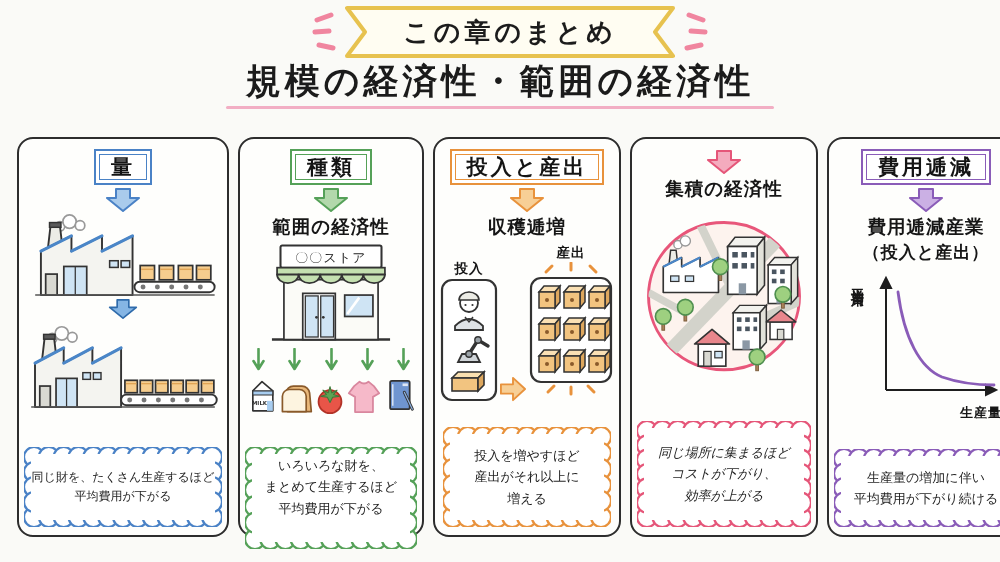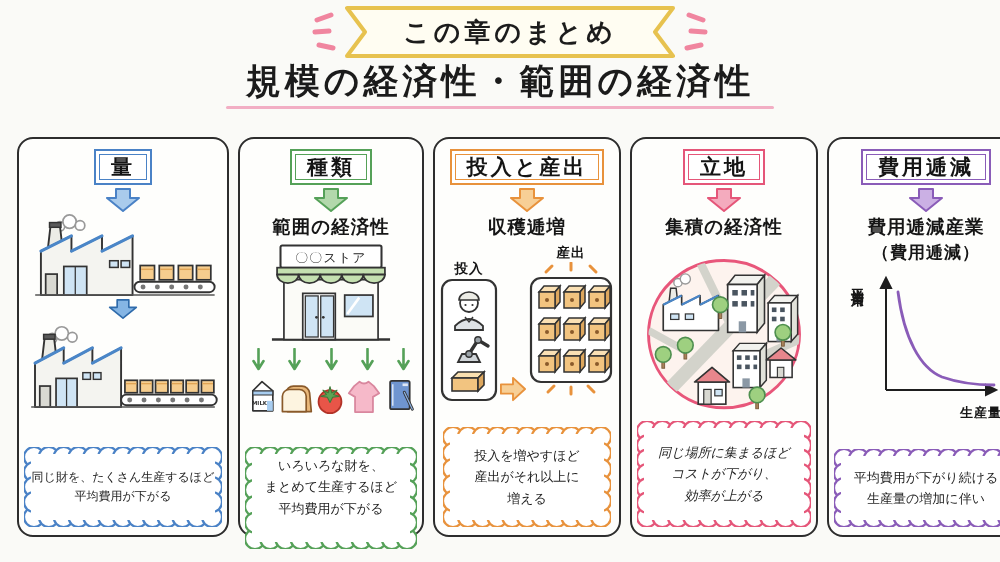--- a/index.html
+++ b/index.html
@@ -447,21 +447,20 @@
             <circle cx="158" cy="74" r="10" fill="#fff" stroke="#e8923c" stroke-width="2.2"></circle>
             <rect x="7" y="7" width="154" height="86" fill="#fff"></rect>
           </svg>
         <div class="cloud-line">投入を増やすほど</div>
         <div class="cloud-line">産出がそれ以上に</div>
         <div class="cloud-line">増える</div>
       </div>
     </div>
 
     <div class="column" style="--accent: #e55679; --accent-light: #f4abbe;">
-      <div class="title-box">立地</div>
       <svg class="block-arrow" width="36" height="24" viewBox="0 0 36 24">
         <polygon points="11,1 25,1 25,10 34,10 18,23 2,10 11,10"></polygon>
       </svg>
       <div class="concept">集積の経済性</div>
 
       <svg width="162" height="177" viewBox="0 0 176 192">
         <defs>
           <clipPath id="cityclip">
               <ellipse cx="88" cy="100" rx="82" ry="80"></ellipse>
             </clipPath>
@@ -591,21 +590,21 @@
         <div class="cloud-line">効率が上がる</div>
       </div>
     </div>
 
     <div class="column" style="--accent: #8a5cb8; --accent-light: #cbb0e4;">
       <div class="title-box">費用逓減</div>
       <svg class="block-arrow" width="36" height="24" viewBox="0 0 36 24">
         <polygon points="11,1 25,1 25,10 34,10 18,23 2,10 11,10"></polygon>
       </svg>
       <div class="concept">費用逓減産業</div>
-      <div class="concept-sub">（費用逓減）</div>
+      <div class="concept-sub">（投入と産出）</div>
 
       <div class="graph-wrap">
         <div class="graph-ylabel">平均費用</div>
         <svg width="132" height="128" viewBox="0 0 132 128">
           <g stroke="#1e1e1e" stroke-width="2" fill="#1e1e1e">
             <line x1="16" y1="118" x2="16" y2="14"></line>
             <polygon points="16,6 11,16 21,16"></polygon>
             <line x1="16" y1="118" x2="118" y2="118"></line>
             <polygon points="126,118 116,113 116,123"></polygon>
           </g>
@@ -641,19 +640,19 @@
             <circle cx="174" cy="10" r="10" fill="#fff" stroke="#8a5cb8" stroke-width="2.2"></circle>
             <circle cx="174" cy="68" r="10" fill="#fff" stroke="#8a5cb8" stroke-width="2.2"></circle>
             <circle cx="10" cy="24.5" r="10" fill="#fff" stroke="#8a5cb8" stroke-width="2.2"></circle>
             <circle cx="174" cy="24.5" r="10" fill="#fff" stroke="#8a5cb8" stroke-width="2.2"></circle>
             <circle cx="10" cy="39" r="10" fill="#fff" stroke="#8a5cb8" stroke-width="2.2"></circle>
             <circle cx="174" cy="39" r="10" fill="#fff" stroke="#8a5cb8" stroke-width="2.2"></circle>
             <circle cx="10" cy="53.5" r="10" fill="#fff" stroke="#8a5cb8" stroke-width="2.2"></circle>
             <circle cx="174" cy="53.5" r="10" fill="#fff" stroke="#8a5cb8" stroke-width="2.2"></circle>
             <rect x="7" y="7" width="170" height="64" fill="#fff"></rect>
           </svg>
+        <div class="cloud-line">生産量の増加に伴い</div>
         <div class="cloud-line">平均費用が下がり続ける</div>
-        <div class="cloud-line">生産量の増加に伴い</div>
       </div>
     </div>
 
   </div>
 </div>
 
 </body></html>

